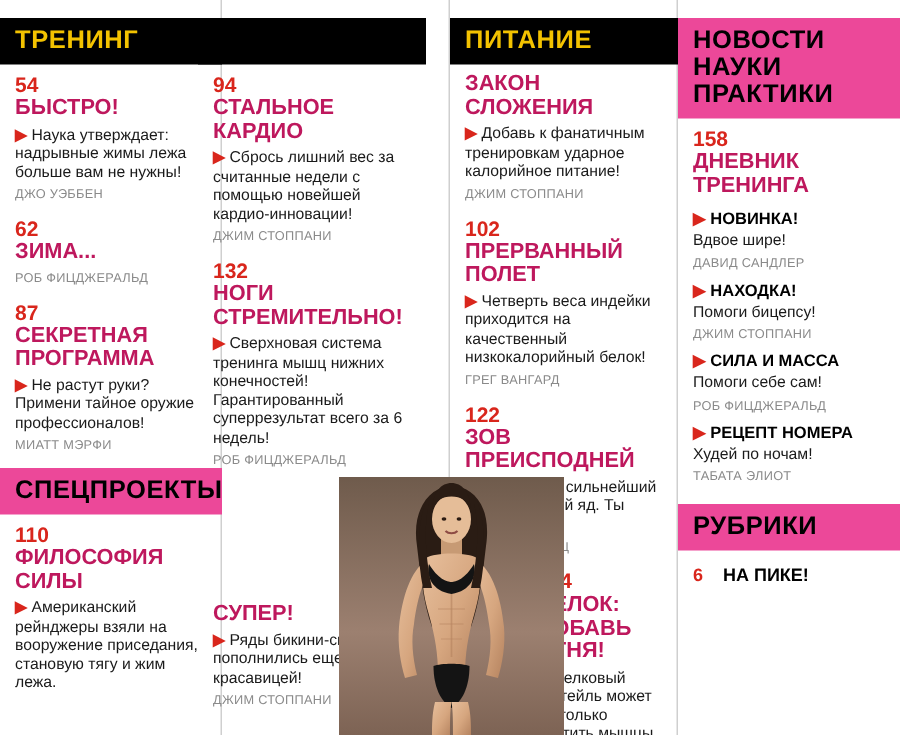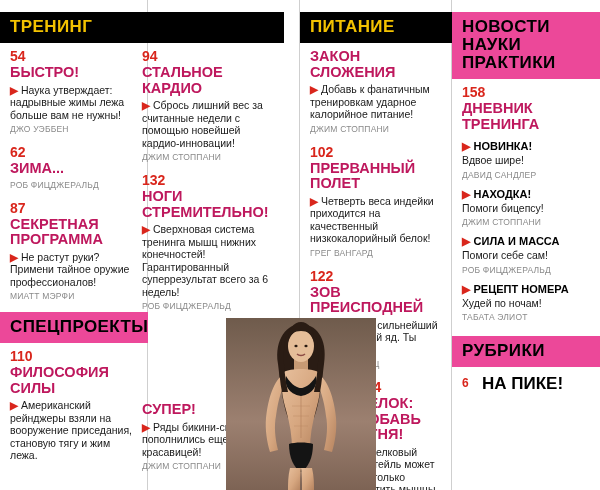--- a/index.html
+++ b/index.html
@@ -127,21 +127,21 @@
   .rub-pg {
     color: #d9261c;
     font-weight: bold;
     font-size: 12px;
     width: 20px;
     flex: 0 0 20px;
     line-height: 13px;
   }
   .rub-label {
     font-weight: bold;
-    font-size: 17px;
+    font-size: 12px;
     line-height: 13px;
     text-transform: uppercase;
     color: #000;
   }
 
   
   .photo {
     position: absolute;
     left: 226px;
     top: 318px;

